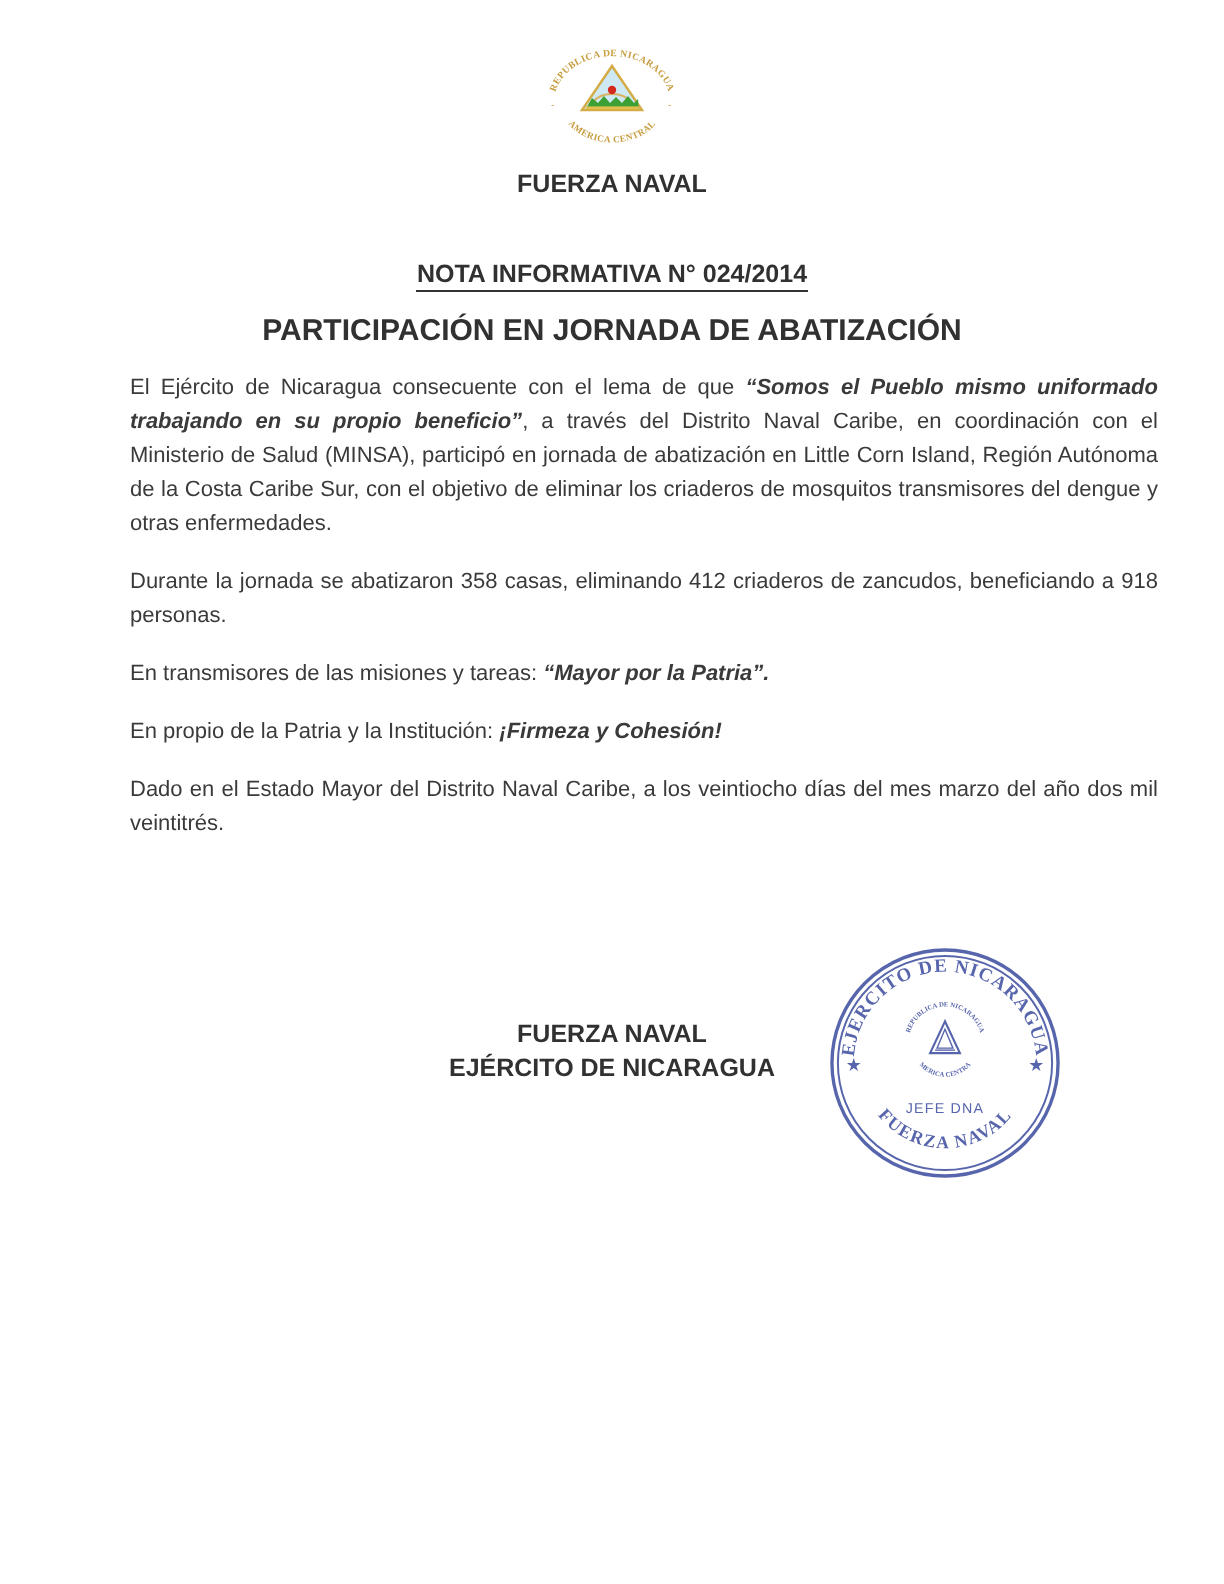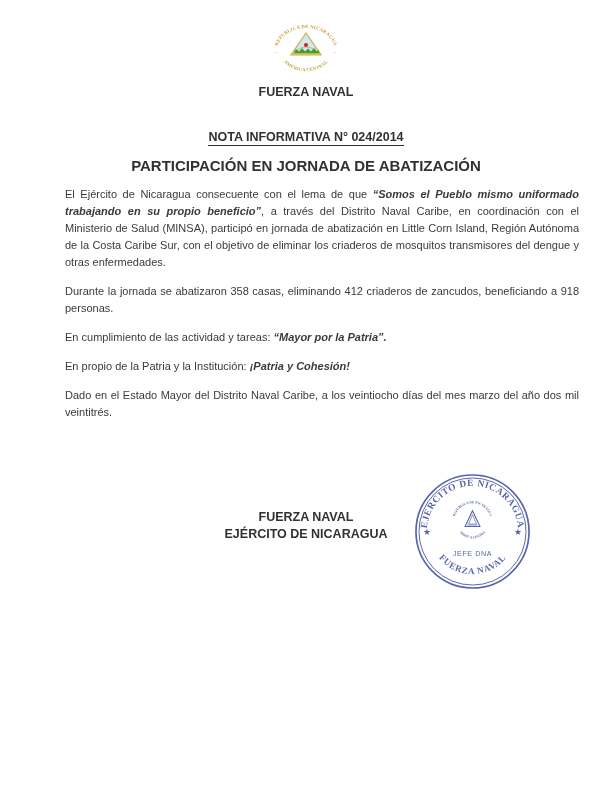--- a/index.html
+++ b/index.html
@@ -70,22 +70,22 @@
 
   <div class="note-number">
     <span>NOTA INFORMATIVA N° 024/2014</span>
   </div>
 
   <div class="subject">PARTICIPACIÓN EN JORNADA DE ABATIZACIÓN</div>
 
   <div class="body-text">
     <p><span>El Ejército de Nicaragua consecuente con el lema de que </span><span class="seg-bi">“Somos el Pueblo mismo uniformado trabajando en su propio beneficio”</span><span>, a través del Distrito Naval Caribe, en coordinación con el Ministerio de Salud (MINSA), participó en jornada de abatización en Little Corn Island, Región Autónoma de la Costa Caribe Sur, con el objetivo de eliminar los criaderos de mosquitos transmisores del dengue y otras enfermedades.</span></p>
     <p><span>Durante la jornada se abatizaron </span><span class="seg-b">358</span><span> casas, eliminando </span><span class="seg-b">412</span><span> criaderos de zancudos, beneficiando a </span><span class="seg-b">918</span><span> personas.</span></p>
-    <p><span>En cumplimiento de las actividad y tareas: </span><span class="seg-bi">“Mayor por la Patria”.</span></p>
-    <p><span>En propio de la Patria y la Institución: </span><span class="seg-bi">¡Patria y Cohesión!</span></p>
+    <p><span>En transmisores de las misiones y tareas: </span><span class="seg-bi">“Mayor por la Patria”.</span></p>
+    <p><span>En propio de la Patria y la Institución: </span><span class="seg-bi">¡Firmeza y Cohesión!</span></p>
     <p><span>Dado en el Estado Mayor del Distrito Naval Caribe, a los veintiocho días del mes marzo del año dos mil veintitrés.</span></p>
   </div>
 
   <div class="signature">
     <div>FUERZA NAVAL</div>
     <div>EJÉRCITO DE NICARAGUA</div>
   </div>
 
   <div class="stamp">
     <svg viewBox="0 0 120 120" width="119" height="119">

